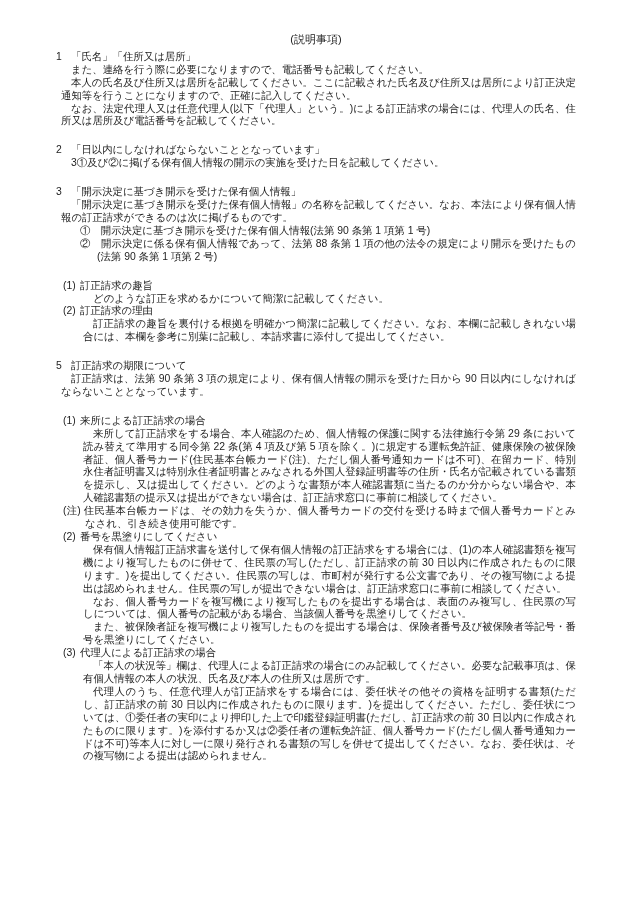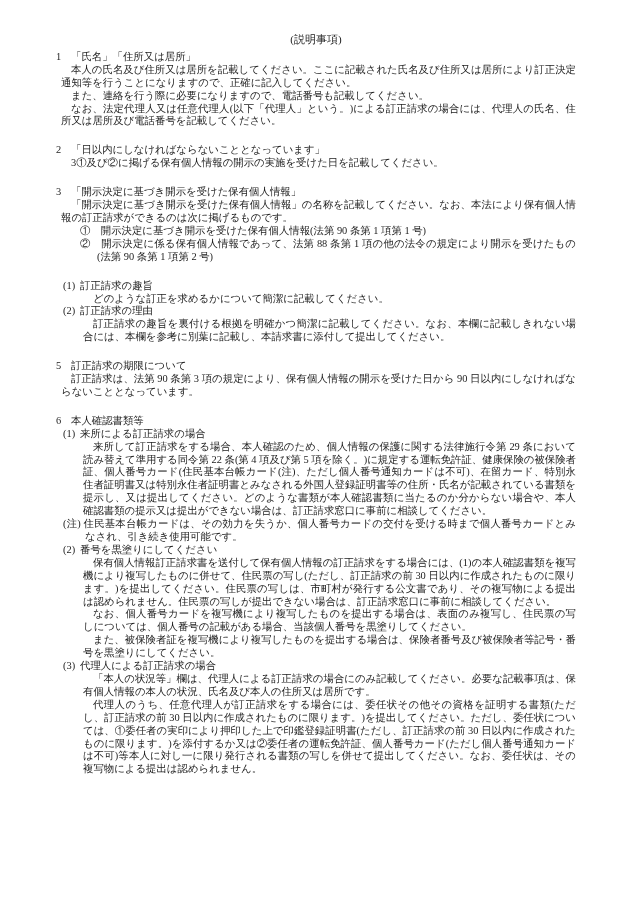--- a/index.html
+++ b/index.html
@@ -3,21 +3,21 @@
 <meta charset="utf-8">
 <style>
   html,body{margin:0;padding:0;background:#ffffff;}
   .page{
     position:relative;
     width:630px;height:903px;
     box-sizing:border-box;
     padding:33px 54px 20px 56px;
     background:#ffffff;
     color:#1c1c1c;
-    font-family:Liberation Serif, serif;
+    font-family:Liberation Sans, sans-serif;
     font-size:10.4px;
     line-height:12.9px;
     overflow:hidden;
   }
   .title{
     text-align:center;
     font-size:11px;
     margin:0;
   }
   .sec{margin-top:16px;}
@@ -52,22 +52,22 @@
 </style>
 </head>
 <body>
 
 <div class="page">
 
   <div class="title">(説明事項)</div>
 
   <section class="sec first">
     <div class="sec-head"><span class="sec-num">1</span><span class="sec-title">「氏名」「住所又は居所」</span></div>
+    <p class="para">また、連絡を行う際に必要になりますので、電話番号も記載してください。</p>
     <p class="para">本人の氏名及び住所又は居所を記載してください。ここに記載された氏名及び住所又は居所により訂正決定通知等を行うことになりますので、正確に記入してください。</p>
-    <p class="para">また、連絡を行う際に必要になりますので、電話番号も記載してください。</p>
     <p class="para">なお、法定代理人又は任意代理人(以下「代理人」という。)による訂正請求の場合には、代理人の氏名、住所又は居所及び電話番号を記載してください。</p>
   </section>
 
   <section class="sec">
     <div class="sec-head"><span class="sec-num">2</span><span class="sec-title">「日以内にしなければならないこととなっています」</span></div>
     <p class="para">3①及び②に掲げる保有個人情報の開示の実施を受けた日を記載してください。</p>
   </section>
 
   <section class="sec">
     <div class="sec-head"><span class="sec-num">3</span><span class="sec-title">「開示決定に基づき開示を受けた保有個人情報」</span></div>
@@ -86,21 +86,20 @@
       <p class="spara">訂正請求の趣旨を裏付ける根拠を明確かつ簡潔に記載してください。なお、本欄に記載しきれない場合には、本欄を参考に別葉に記載し、本請求書に添付して提出してください。</p>
     </div>
   </section>
 
   <section class="sec">
     <div class="sec-head"><span class="sec-num">5</span><span class="sec-title">訂正請求の期限について</span></div>
     <p class="para">訂正請求は、法第 90 条第 3 項の規定により、保有個人情報の開示を受けた日から 90 日以内にしなければならないこととなっています。</p>
   </section>
 
   <section class="sec">
-    <div class="sec-head"><span class="sec-num">6</span><span class="sec-title">本人確認書類等</span></div>
 
     <div class="sub">
       <div class="sub-head"><span class="sub-num">(1)</span><span class="sub-title">来所による訂正請求の場合</span></div>
       <p class="spara">来所して訂正請求をする場合、本人確認のため、個人情報の保護に関する法律施行令第 29 条において読み替えて準用する同令第 22 条(第 4 項及び第 5 項を除く。)に規定する運転免許証、健康保険の被保険者証、個人番号カード(住民基本台帳カード(注)、ただし個人番号通知カードは不可)、在留カード、特別永住者証明書又は特別永住者証明書とみなされる外国人登録証明書等の住所・氏名が記載されている書類を提示し、又は提出してください。どのような書類が本人確認書類に当たるのか分からない場合や、本人確認書類の提示又は提出ができない場合は、訂正請求窓口に事前に相談してください。</p>
       <p class="note">(注) 住民基本台帳カードは、その効力を失うか、個人番号カードの交付を受ける時まで個人番号カードとみなされ、引き続き使用可能です。</p>
     </div>
 
     <div class="sub">
       <div class="sub-head"><span class="sub-num">(2)</span><span class="sub-title">番号を黒塗りにしてください</span></div>
       <p class="spara">保有個人情報訂正請求書を送付して保有個人情報の訂正請求をする場合には、(1)の本人確認書類を複写機により複写したものに併せて、住民票の写し(ただし、訂正請求の前 30 日以内に作成されたものに限ります。)を提出してください。住民票の写しは、市町村が発行する公文書であり、その複写物による提出は認められません。住民票の写しが提出できない場合は、訂正請求窓口に事前に相談してください。</p>

